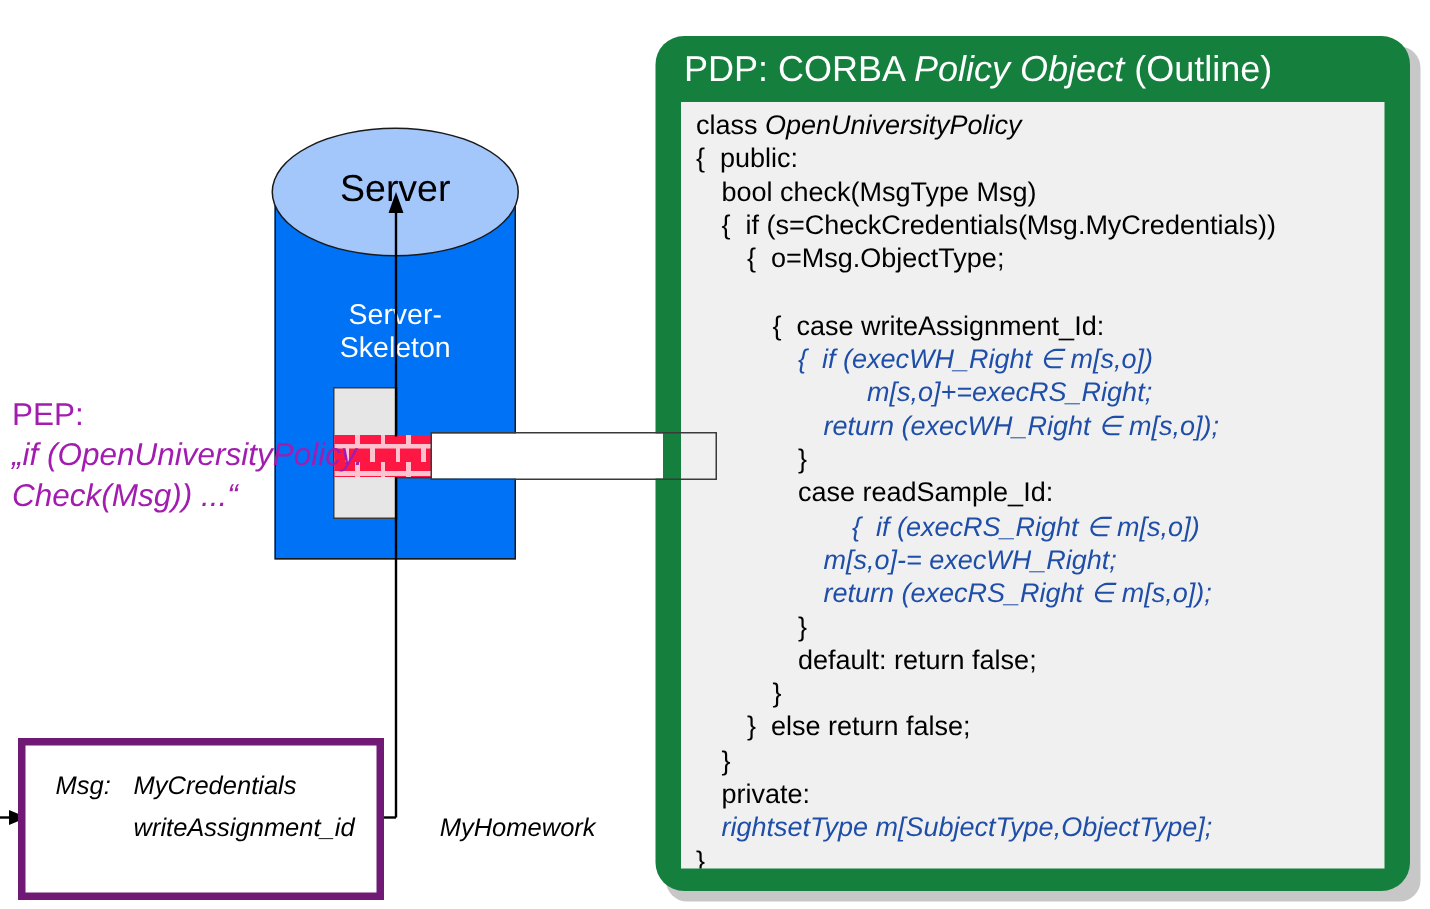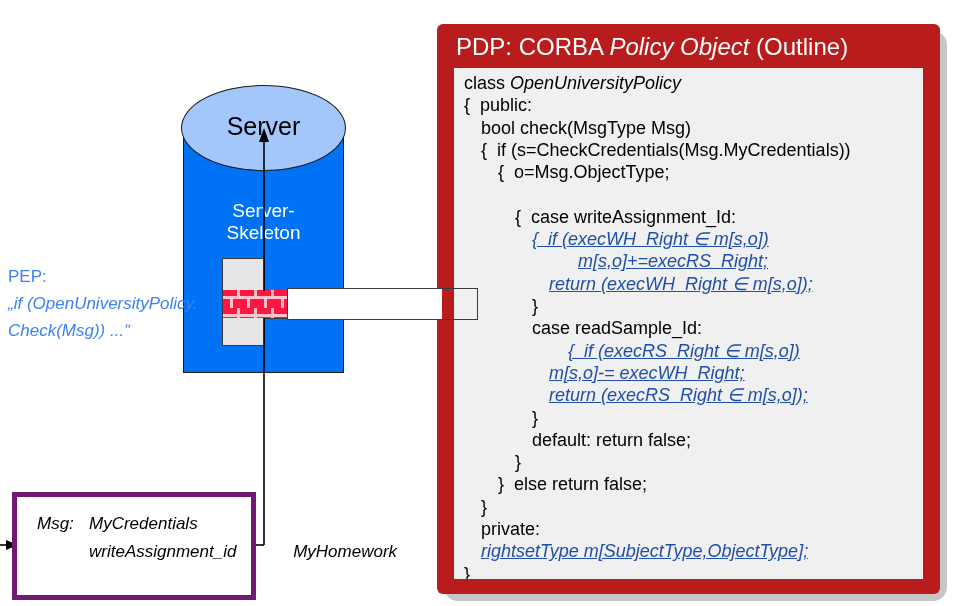--- a/index.html
+++ b/index.html
@@ -115,23 +115,23 @@
       to right,
       #FF1744 0px, #FF1744 14px,
       #ffc3d0 14px, #ffc3d0 17px
     );
   }
 
   
   .pep-text {
     position: absolute;
     left: 8px; top: 263px;
-    font-size: 17px;
+    font-size: 21px;
     line-height: 27px;
-    color: #3b82f6;
+    color: #a21caf;
     white-space: nowrap;
     z-index: 6;
   }
   .pep-text .it { font-style: italic; }
 
   
   .msg-box {
     position: absolute;
     left: 12px; top: 492px;
     width: 244px; height: 108px;
@@ -174,22 +174,22 @@
     position: absolute;
     left: 444px; top: 31px;
     width: 503px; height: 570px;
     background: rgba(0,0,0,0.22);
     border-radius: 14px;
   }
   .pdp-panel {
     position: absolute;
     left: 437px; top: 24px;
     width: 503px; height: 570px;
-    background: #b91c1c;
-    border-radius: 6px;
+    background: #15803d;
+    border-radius: 19px;
     box-sizing: border-box;
     padding-left: 30px;
   }
   .pdp-title {
     position: absolute;
     left: 19px; top: 9px;
     font-size: 24px;
     color: #ffffff;
     white-space: nowrap;
   }
@@ -203,21 +203,21 @@
     overflow: hidden;
   }
   .code-line {
     position: absolute;
     left: 0;
     font-size: 18px;
     line-height: 20px;
     color: #000000;
     white-space: pre;
   }
-  .code-line.blue { color: #1F4EA8; font-style: italic; text-decoration: underline; }
+  .code-line.blue { color: #1F4EA8; font-style: italic; }
   .code-line .it { font-style: italic; }
 </style>
 </head>
 <body>
 
 <div id="diagram-layer">
 
   <div class="server-body"></div>
   <div class="server-cap"></div>
   <div class="server-label">Server</div>

